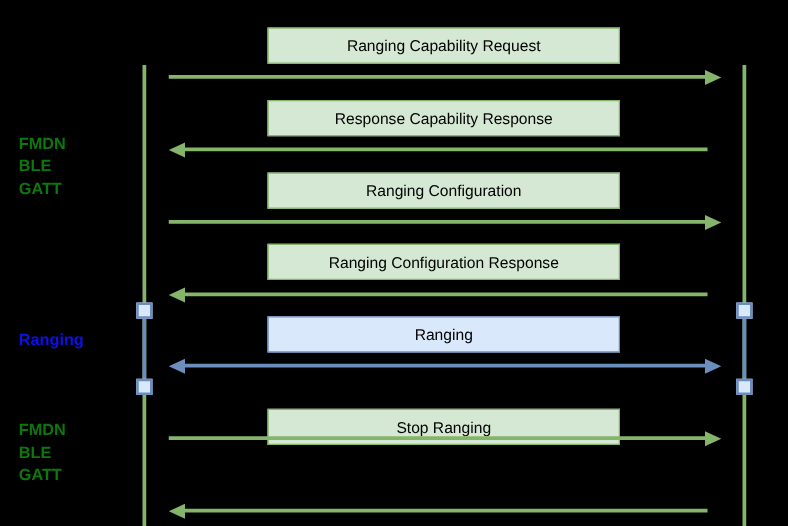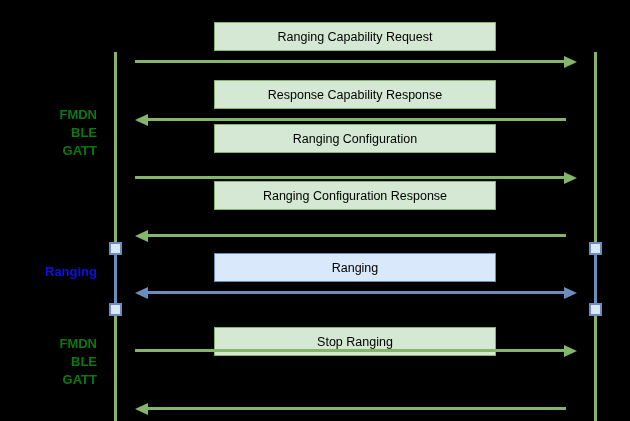--- a/index.html
+++ b/index.html
@@ -90,21 +90,21 @@
   .arrow .head.point-right { border-left: 13px solid var(--green-stroke); }
   .arrow .head.point-left  { border-right: 13px solid var(--green-stroke); }
   .arrow.blue .shaft { background: var(--blue-stroke); }
   .arrow.blue .head.point-right { border-left-color: var(--blue-stroke); }
   .arrow.blue .head.point-left  { border-right-color: var(--blue-stroke); }
   
   .phase-label {
     position: absolute;
     left: 15px;
     width: 82px;
-    text-align: right;
+    text-align: left;
     font-weight: bold;
     font-size: 13px;
     line-height: 18px;
   }
   .phase-label.green { color: var(--phase-green); }
   .phase-label.blue  { color: var(--phase-blue); }
 </style>
 </head>
 <body>
 
@@ -144,29 +144,29 @@
   </div>
 
   <div class="msg-box" style="top:80px">
     <span>Response Capability Response</span>
   </div>
   <div class="arrow" style="top:113px;width:431px">
     <div class="head point-left"></div>
     <div class="shaft"></div>
   </div>
 
-  <div class="msg-box" style="top:124px">
+  <div class="msg-box" style="top:138px">
     <span>Ranging Configuration</span>
   </div>
   <div class="arrow" style="top:171px;width:442px">
     <div class="shaft"></div>
     <div class="head point-right"></div>
   </div>
 
-  <div class="msg-box" style="top:181px">
+  <div class="msg-box" style="top:195px">
     <span>Ranging Configuration Response</span>
   </div>
   <div class="arrow" style="top:229px;width:431px">
     <div class="head point-left"></div>
     <div class="shaft"></div>
   </div>
 
   <div class="msg-box blue" style="top:253px">
     <span>Ranging</span>
   </div>

